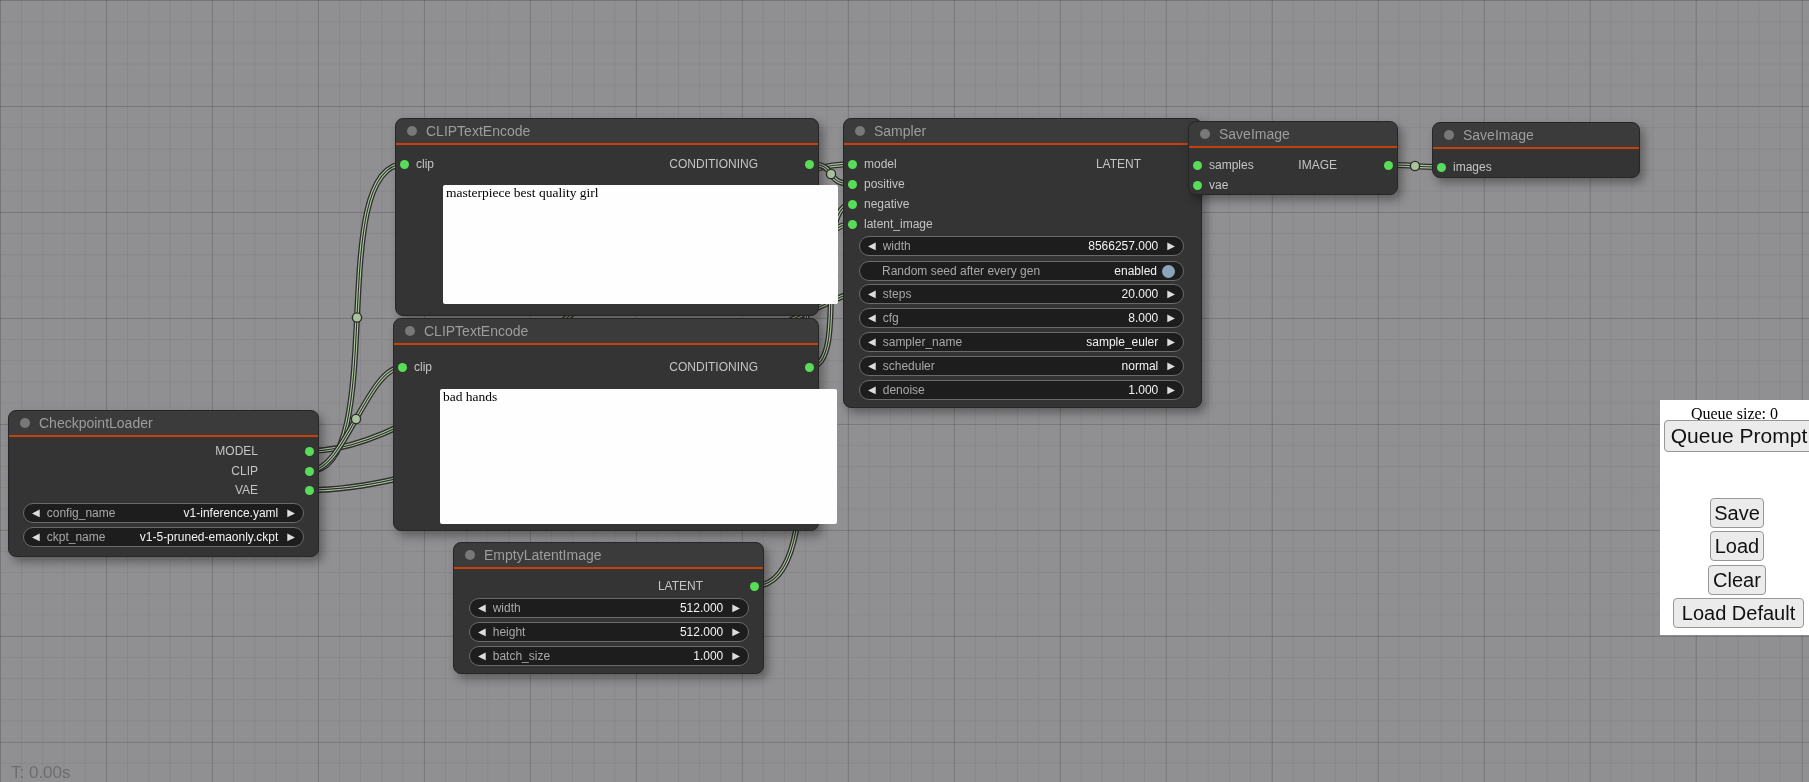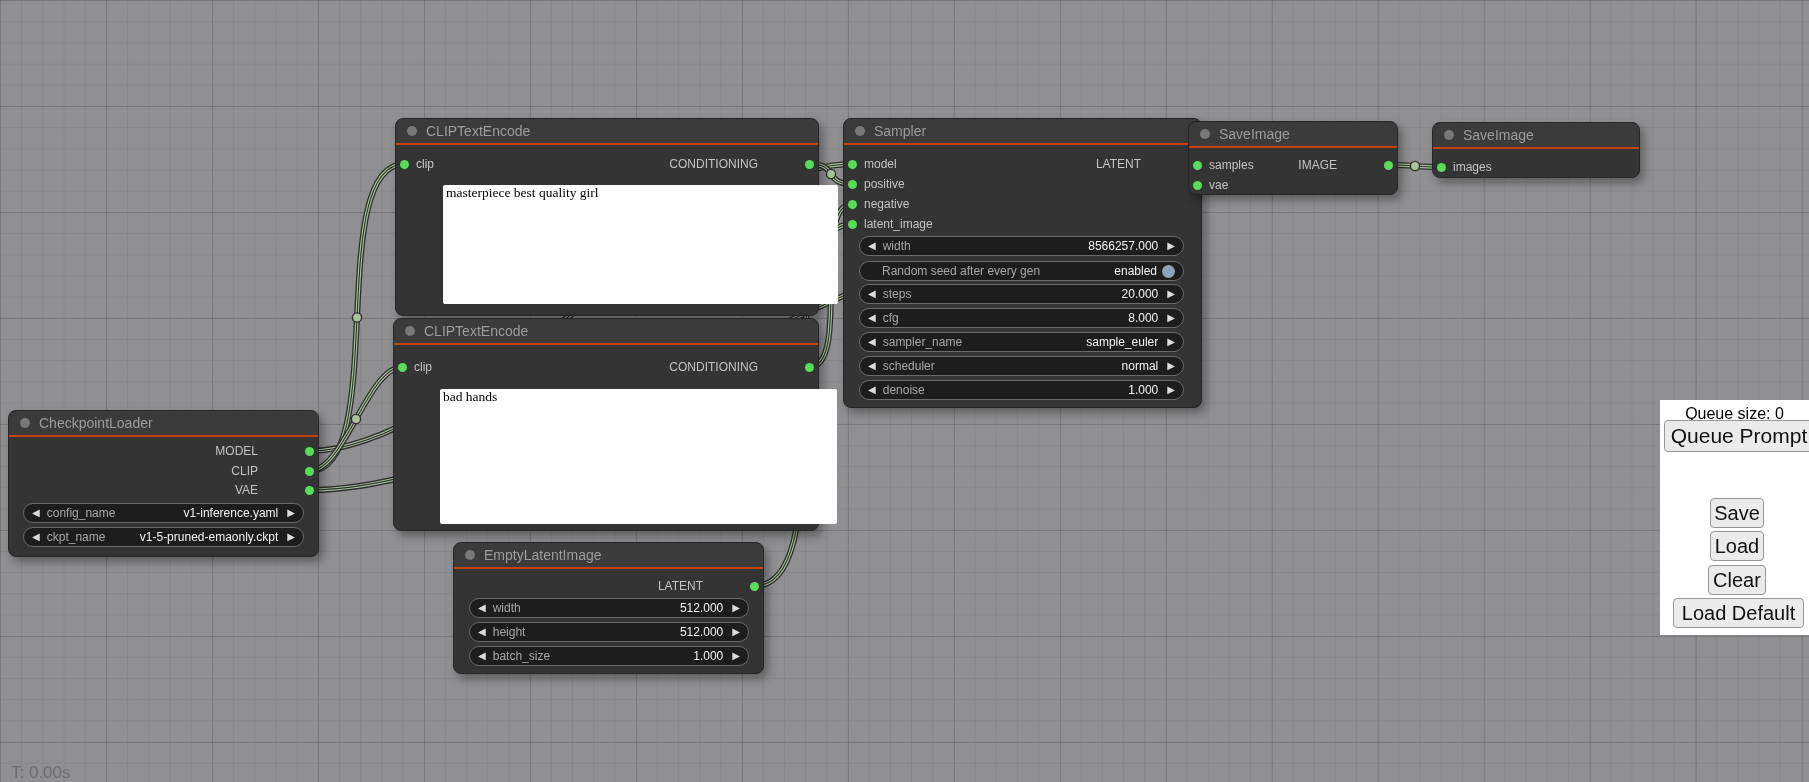--- a/index.html
+++ b/index.html
@@ -52,21 +52,21 @@
   .toggle-dot { width:13px; height:13px; border-radius:50%; background:#8ca4bb; flex:0 0 auto; }
 
   .promptbox {
     position:absolute; background:#fefefe; color:#000;
     font-family:Liberation Serif, serif; font-size:13.5px; line-height:1.25;
     padding:0 3px; border-radius:2px; overflow:hidden; cursor:text;margin-left:26px;
   }
 
   
   #queue-panel { position:absolute; left:1660px; top:400px; width:149px; height:235px; background:#ffffff; z-index:3; }
-  .qsize { margin-top:5px; text-align:center; font-family:Liberation Sans, sans-serif; font-size:16px; color:#000; }
+  .qsize { margin-top:5px; text-align:center; font-family:Liberation Serif, serif; font-size:16px; color:#000; }
   .btn {
     position:absolute; background:#ebebeb; border:1px solid #979797; border-radius:4px;
     color:#111; font-family:"Liberation Sans", sans-serif; font-size:20px;
     display:flex; align-items:center; justify-content:center; cursor:pointer; white-space:nowrap;
   }
   #queue-prompt-btn { left:4px; top:20px; width:150px; height:32px; font-size:21px; }
   #save-btn  { left:50px; top:98px;  width:54px;  height:30px; }
   #load-btn  { left:50px; top:131px; width:54px;  height:30px; }
   #clear-btn { left:48px; top:165px; width:58px;  height:30px; }
   #load-default-btn { left:13px; top:198px; width:131px; height:30px; }

